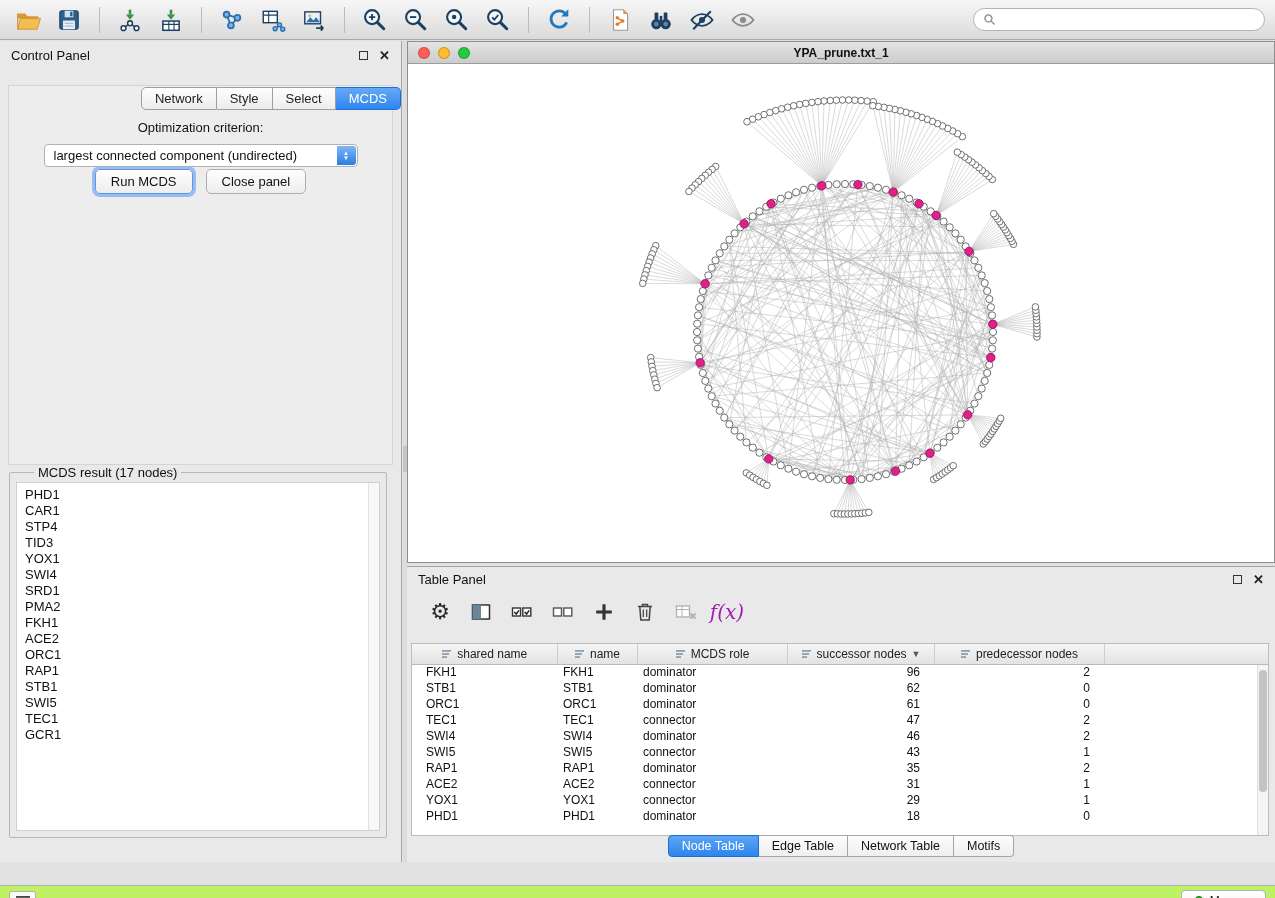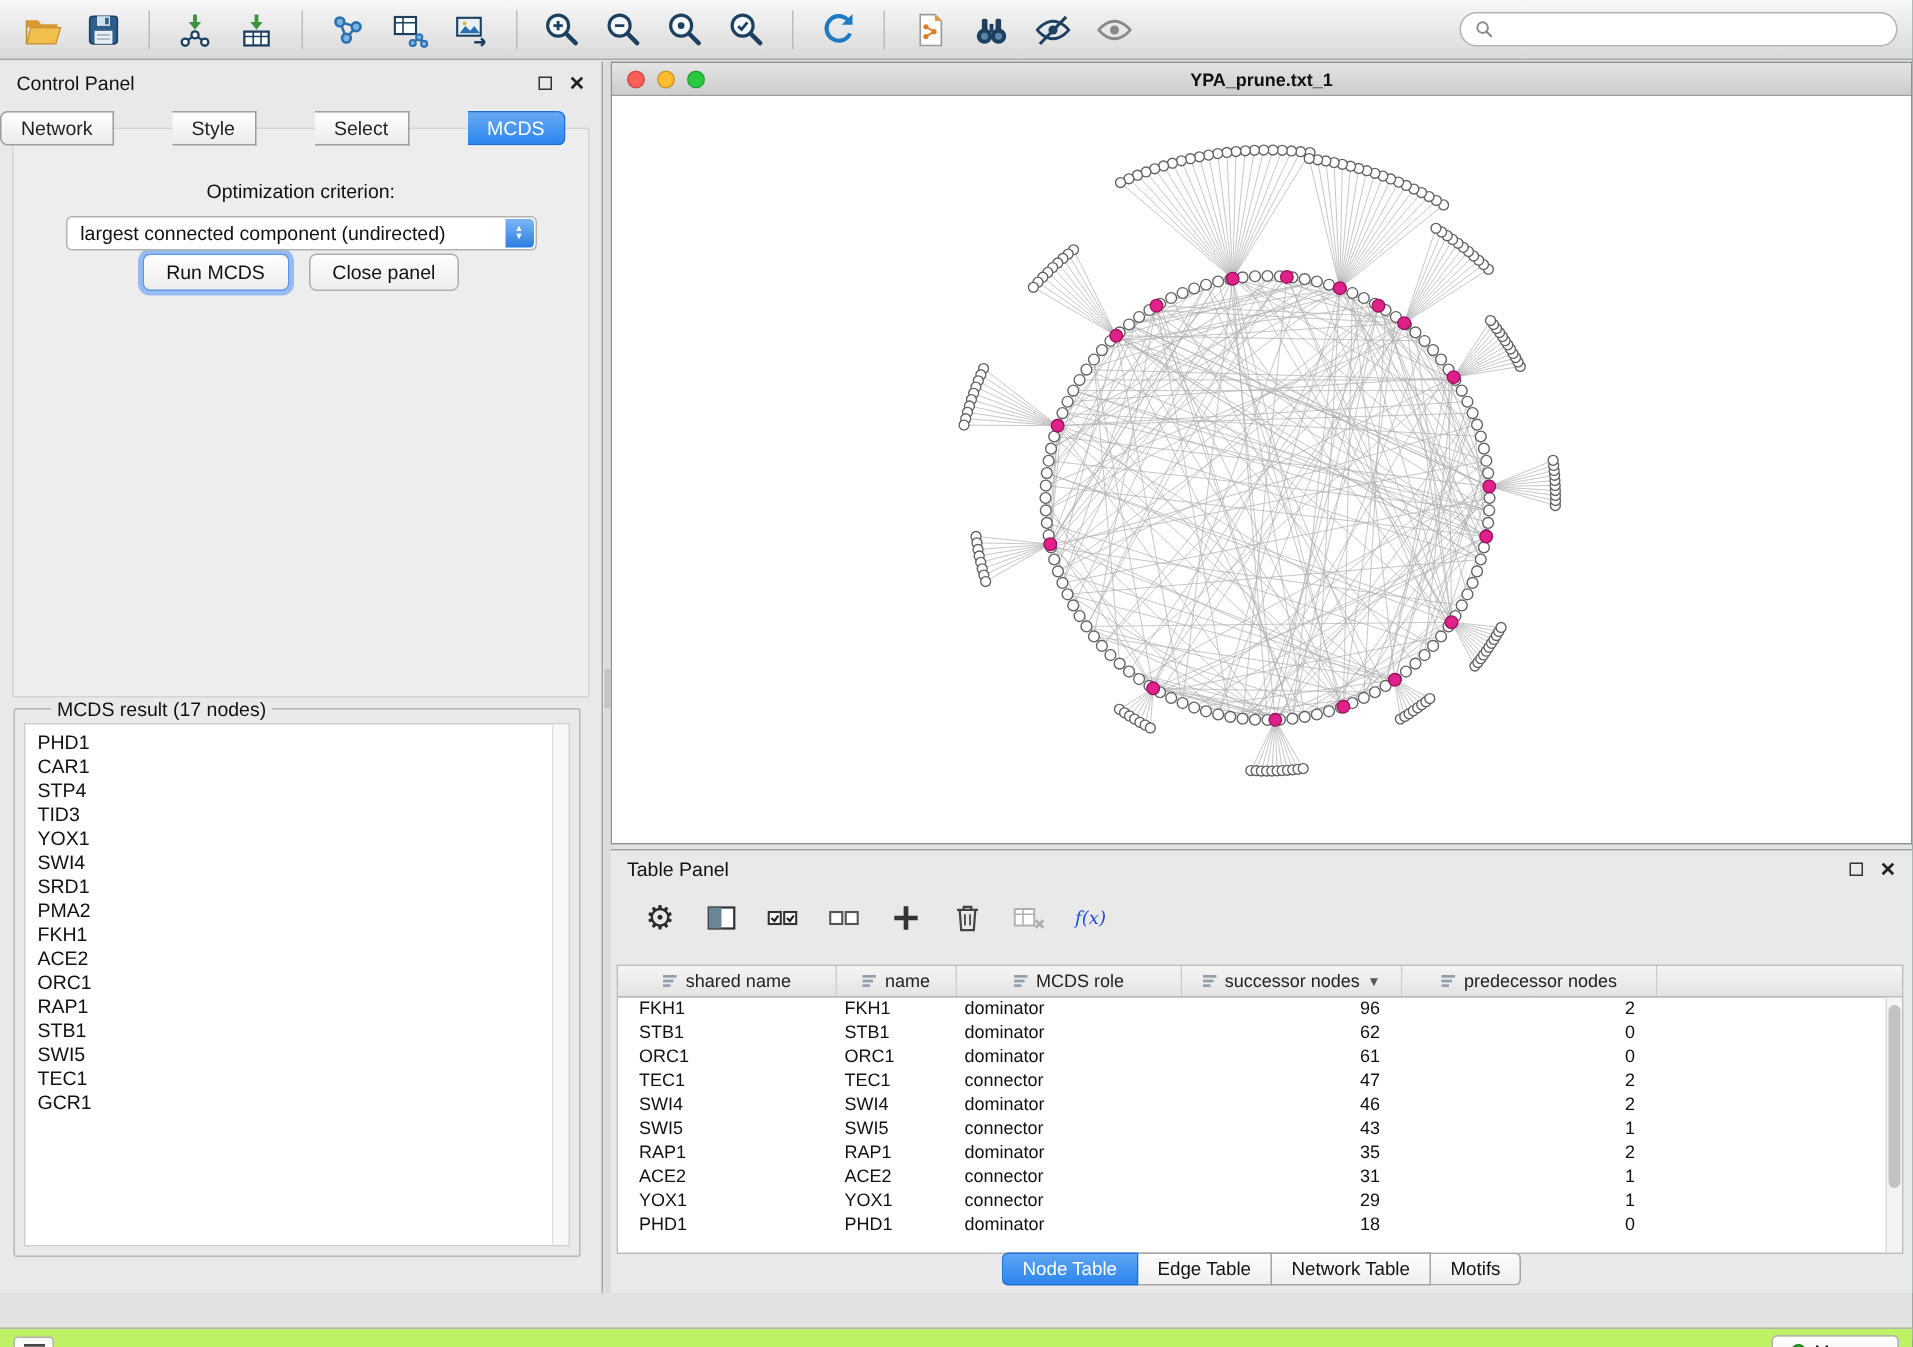--- a/index.html
+++ b/index.html
@@ -18,21 +18,21 @@
               background:#fff;display:flex;align-items:center;padding:0 9px;gap:6px;}
   .search-box input{border:none;outline:none;flex:1;font-size:12px;background:transparent;font-family:"Liberation Sans",sans-serif;}
 
   
   .control-panel{position:absolute;left:0;top:41px;width:402px;height:821px;background:#e9e9e9;
                  border-right:1px solid #a5a5a5;z-index:4;}
   .panel-header{height:28px;display:flex;align-items:center;padding:0 11px;font-size:13px;color:#111;}
   .win-icons{margin-left:auto;display:flex;align-items:center;gap:11px;}
   .float-ic{width:9px;height:9px;border:1.4px solid #333;display:inline-block;}
   .close-ic{font-size:13px;font-weight:bold;color:#222;line-height:1;}
-  .cp-tabs{position:absolute;top:33px;left:0;right:0;display:flex;justify-content:flex-start;z-index:2;gap:39px;}
+  .cp-tabs{position:absolute;top:46px;left:0;right:0;display:flex;justify-content:flex-end;z-index:2;}
   .cp-tab{font-size:13px;padding:3px 13px;border:1px solid #9e9e9e;background:linear-gradient(#fefefe,#ececec);
           color:#222;cursor:default;}
   .cp-tab + .cp-tab{border-left:none;}
   .cp-tab:first-child{border-radius:5px 0 0 5px;}
   .cp-tab:last-child{border-radius:0 5px 5px 0;}
   .cp-tab.active{background:linear-gradient(#66aaf4,var(--accent,#2d85ee));color:#fff;border-color:#1d6fd2;}
   .cp-content{position:absolute;left:8px;right:8px;top:44px;height:380px;border:1px solid #d4d4d4;
               background:#ededed;text-align:center;}
   .opt-label{margin-top:34px;font-size:13px;color:#111;}
   .dropdown{margin:9px auto 0;width:314px;height:23px;background:#fff;border:1px solid #b1b1b1;border-radius:4px;
@@ -64,21 +64,21 @@
   .net-title{position:absolute;left:0;right:0;text-align:center;font-size:12px;font-weight:bold;color:#111;}
   .net-canvas{position:absolute;top:22px;left:0;right:0;bottom:0;background:#fff;overflow:hidden;}
 
   
   .table-panel{position:absolute;left:407px;top:566px;width:868px;height:296px;background:#e9e9e9;
                border-top:1px solid #a5a5a5;z-index:3;}
   .tp-header{height:24px;display:flex;align-items:center;padding:0 11px;font-size:13px;color:#111;gap:24px;}
   .tp-toolbar{height:42px;display:flex;align-items:center;gap:15px;padding:0 20px;}
   .tp-ic{display:flex;align-items:center;justify-content:center;width:26px;height:26px;cursor:default;}
   .gear-glyph{font-size:22px;color:#2b2b2b;line-height:1;}
-  .fx-glyph{font-family:"DejaVu Serif",serif;font-style:italic;font-size:12px;color:#1d4ed8;}
+  .fx-glyph{font-family:"DejaVu Serif",serif;font-style:italic;font-size:20px;color:#a21caf;}
   .tp-table-wrap{position:absolute;left:4px;right:6px;top:76px;height:193px;background:#fff;
                  border:1px solid #bdbdbd;overflow:hidden;}
   table.node-table{border-collapse:collapse;width:100%;table-layout:fixed;}
   .node-table thead th{background:linear-gradient(#f5f5f5,#e3e3e3);border-bottom:1px solid #b9b9b9;
                  border-right:1px solid #cdcdcd;font-weight:normal;height:20px;font-size:12px;color:#222;
                  overflow:hidden;white-space:nowrap;}
   .node-table thead th.filler{border-right:none;}
   .hdr-inner{display:flex;align-items:center;justify-content:center;gap:5px;}
   .hdr-caret{font-size:9px;color:#555;}
   .node-table td{height:16px;font-size:12px;color:#111;padding:0 6px;white-space:nowrap;overflow:hidden;}

